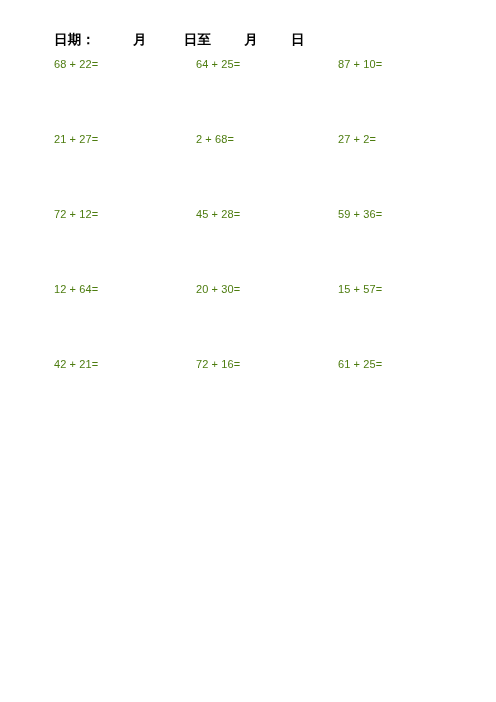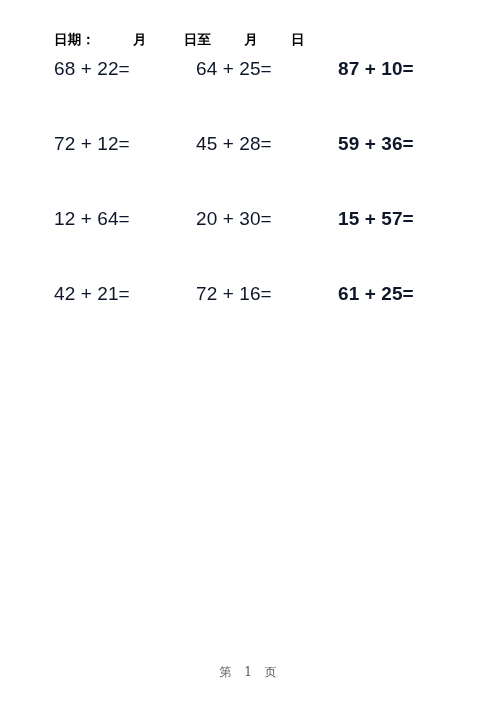--- a/index.html
+++ b/index.html
@@ -54,28 +54,28 @@
     width: 496px;
   }
   .row {
     position: relative;
     height: 75px;
   }
   .cell {
     position: absolute;
     top: 0;
     font-family: "Liberation Sans", sans-serif;
-    font-size: 19px;
-    color: #0f172a;
+    font-size: 11px;
+    color: #4d7c0f;
     white-space: nowrap;
     letter-spacing: 0.1px;
   }
   .col-0 { left: 54px; }
   .col-1 { left: 196px; }
-  .col-2 { left: 338px; font-weight: bold; }
+  .col-2 { left: 338px; }
 
   
   .footer {
     position: absolute;
     left: 0;
     top: 664px;
     width: 496px;
     text-align: center;
     font-family: "DejaVu Serif", "Liberation Serif", serif;
     font-size: 12px;
@@ -101,37 +101,35 @@
     <span class="seg">日</span>
   </div>
 
   <div class="grid">
     <div class="row">
       <div class="cell col-0">68 + 22=</div>
       <div class="cell col-1">64 + 25=</div>
       <div class="cell col-2">87 + 10=</div>
     </div>
     <div class="row">
+      <div class="cell col-0">21 + 27=</div>
+      <div class="cell col-1">2 + 68=</div>
+      <div class="cell col-2">27 + 2=</div>
+    </div>
+    <div class="row">
       <div class="cell col-0">72 + 12=</div>
       <div class="cell col-1">45 + 28=</div>
       <div class="cell col-2">59 + 36=</div>
     </div>
     <div class="row">
       <div class="cell col-0">12 + 64=</div>
       <div class="cell col-1">20 + 30=</div>
       <div class="cell col-2">15 + 57=</div>
     </div>
     <div class="row">
       <div class="cell col-0">42 + 21=</div>
       <div class="cell col-1">72 + 16=</div>
       <div class="cell col-2">61 + 25=</div>
     </div>
   </div>
 
-  <div class="footer">
-    <span>第</span>
-    <span class="fgap"></span>
-    <span>1</span>
-    <span class="fgap"></span>
-    <span>页</span>
-  </div>
 
 </div>
 
 </body></html>

